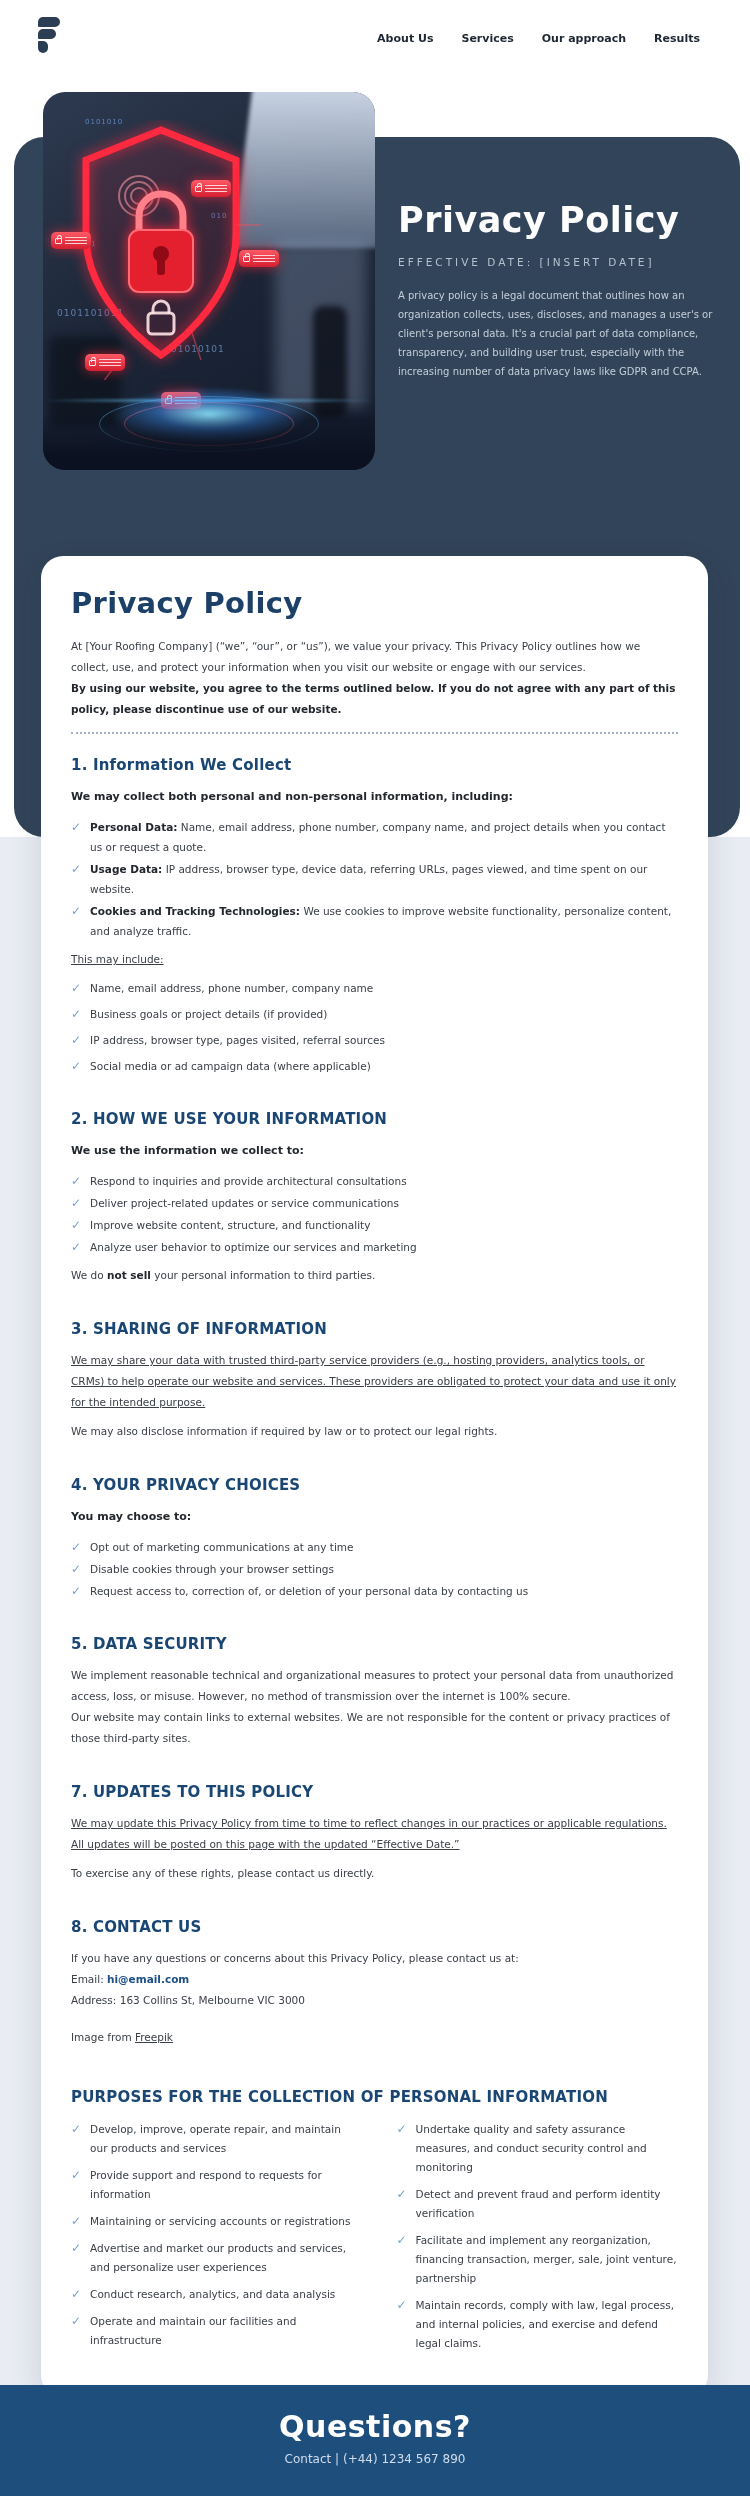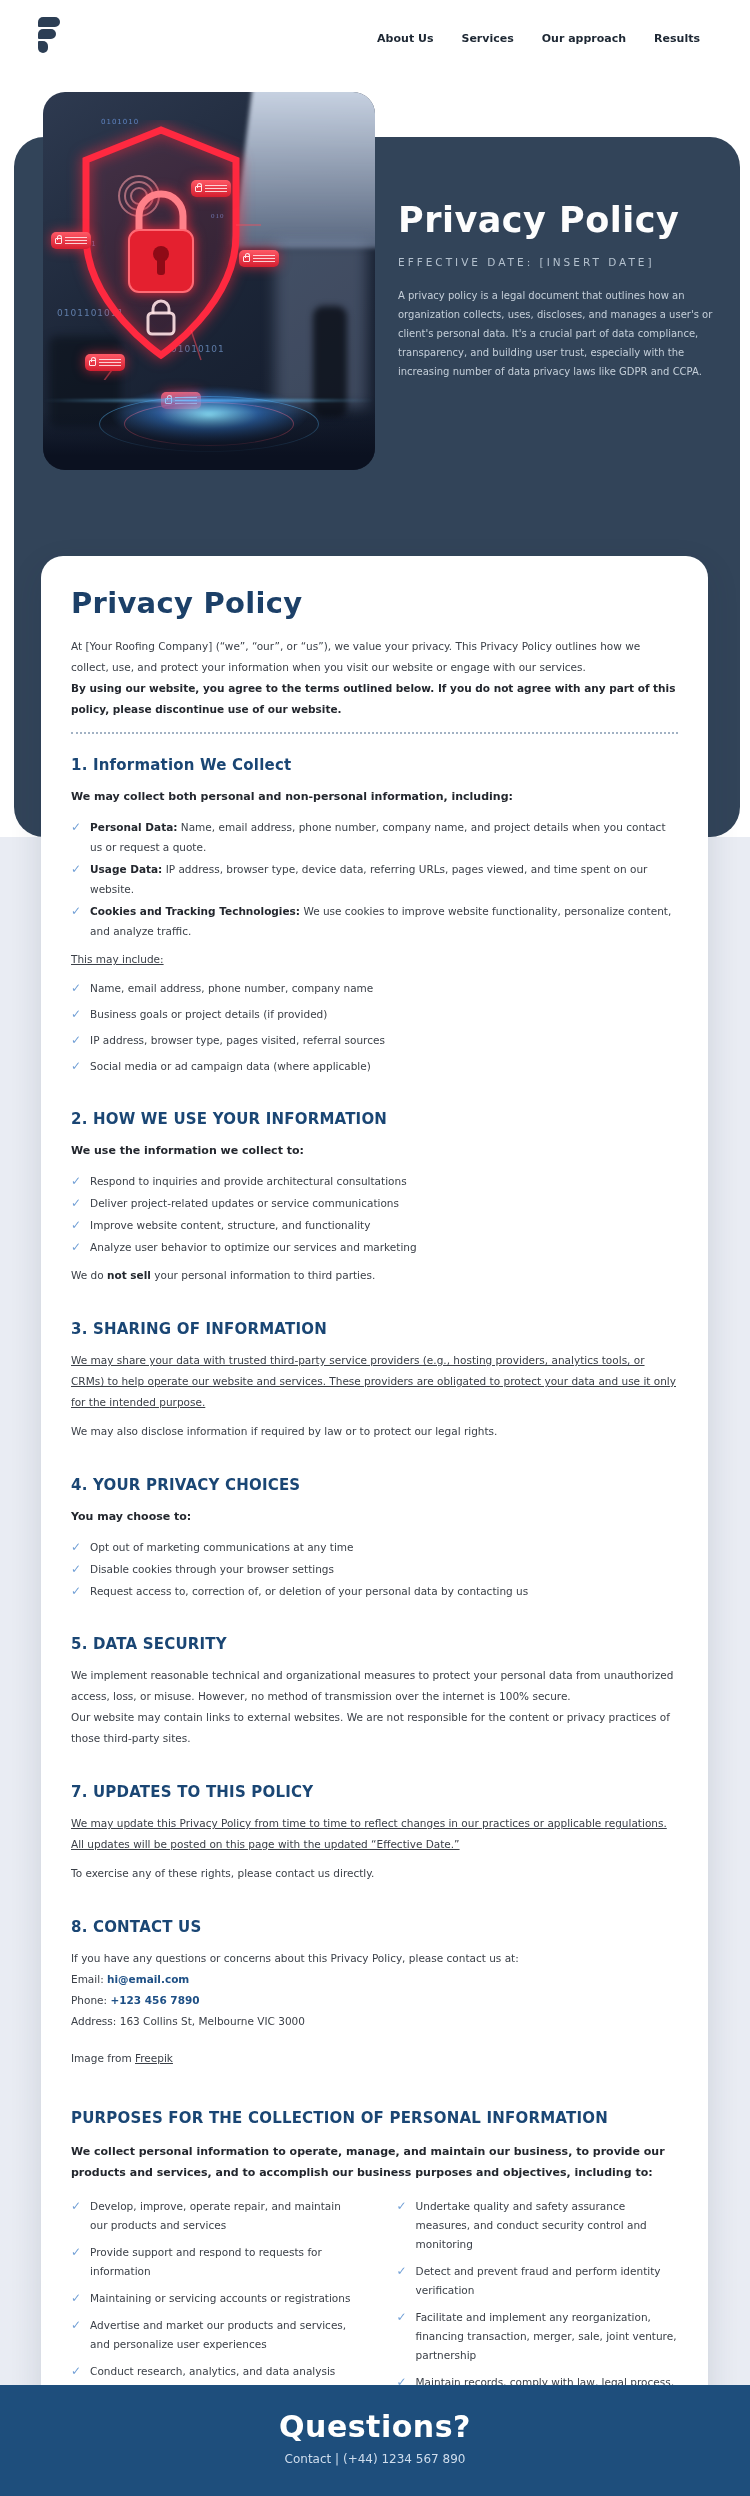--- a/index.html
+++ b/index.html
@@ -108,23 +108,23 @@
 
   <div class="hero">
 
     <div class="photo">
       <div class="ph-window"></div>
       <div class="ph-light2"></div>
       <div class="ph-chair"></div>
       <div class="ph-fig"></div>
 
       <span class="bin" style="left:10px; top:148px;">10101011</span>
-      <span class="bin" style="left:58px; top:26px;">0101010</span>
+      <span class="bin" style="left:42px; top:26px;">0101010</span>
       <span class="bin big" style="left:14px; top:216px;">0101101011</span>
-      <span class="bin" style="left:168px; top:120px;font-family:Liberation Serif, serif;">010</span>
+      <span class="bin" style="left:168px; top:120px;">010</span>
       <span class="bin big" style="left:128px; top:252px;">01010101</span>
 
       <svg class="ph-shield" width="220" height="260" viewBox="0 0 220 260">
         <g style="filter:drop-shadow(0 0 7px rgba(255,40,60,.8));">
           <path d="M110,10 L185,40 V115 C185,185 110,235 110,235 C110,235 35,185 35,115 V40 Z" fill="rgba(255,30,50,0.07)" stroke="#ff2940" stroke-width="7"></path>
         </g>
         <g fill="none" stroke="rgba(255,160,170,.55)" stroke-width="2">
           <circle cx="88" cy="76" r="8"></circle>
             <circle cx="88" cy="76" r="14"></circle>
             <circle cx="88" cy="76" r="20"></circle>
@@ -287,28 +287,26 @@
     <div class="sec">
       <h3>7. UPDATES TO THIS POLICY</h3>
       <p class="para">We may update this Privacy Policy from time to time to reflect changes in our practices or applicable regulations. All updates will be posted on this page with the updated “Effective Date.”</p>
       <p>To exercise any of these rights, please contact us directly.</p>
     </div>
 
     <div class="sec">
       <h3>8. CONTACT US</h3>
       <p class="contact-line">If you have any questions or concerns about this Privacy Policy, please contact us at:</p>
       <p class="contact-line"><span>Email: </span><a href="#">hi@email.com</a></p>
-      <p class="contact-line"><span>Phone: </span><a href="#">+123 456 7890</a></p>
       <p class="contact-line"><span>Address: </span><span>163 Collins St, Melbourne VIC 3000</span></p>
       <p class="credit"><span>Image from </span><a href="#">Freepik</a></p>
     </div>
 
     <div class="sec purp">
       <h3>PURPOSES FOR THE COLLECTION OF PERSONAL INFORMATION</h3>
-      <p class="lead">We collect personal information to operate, manage, and maintain our business, to provide our products and services, and to accomplish our business purposes and objectives, including to:</p>
       <div class="cols">
         <ul class="checks col1">
           <li>
               <span class="chk">✓</span>
               <span>Develop, improve, operate repair, and maintain our products and services</span>
             </li>
           <li>
               <span class="chk">✓</span>
               <span>Provide support and respond to requests for information</span>
             </li>

